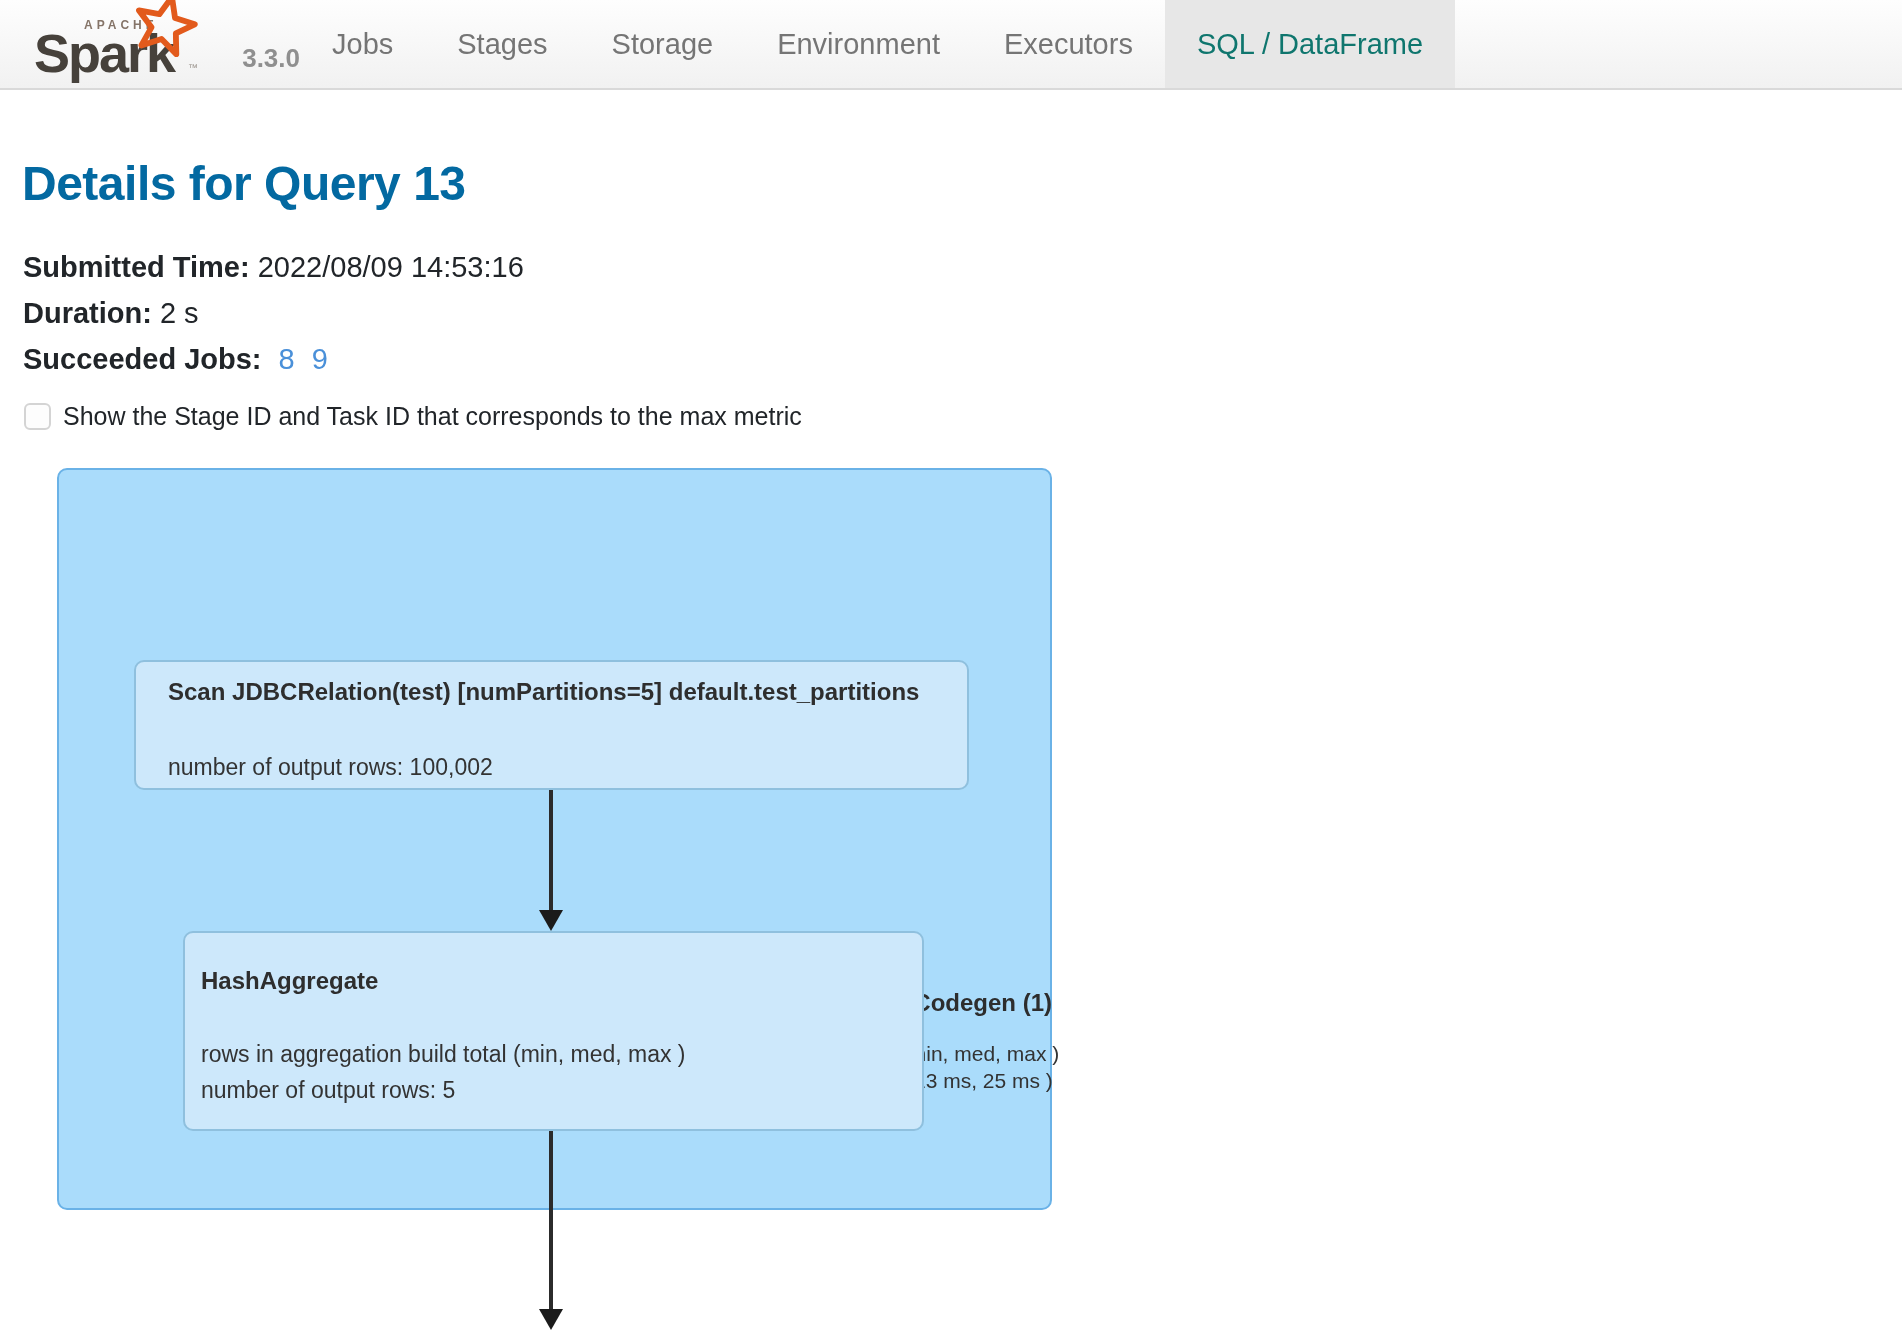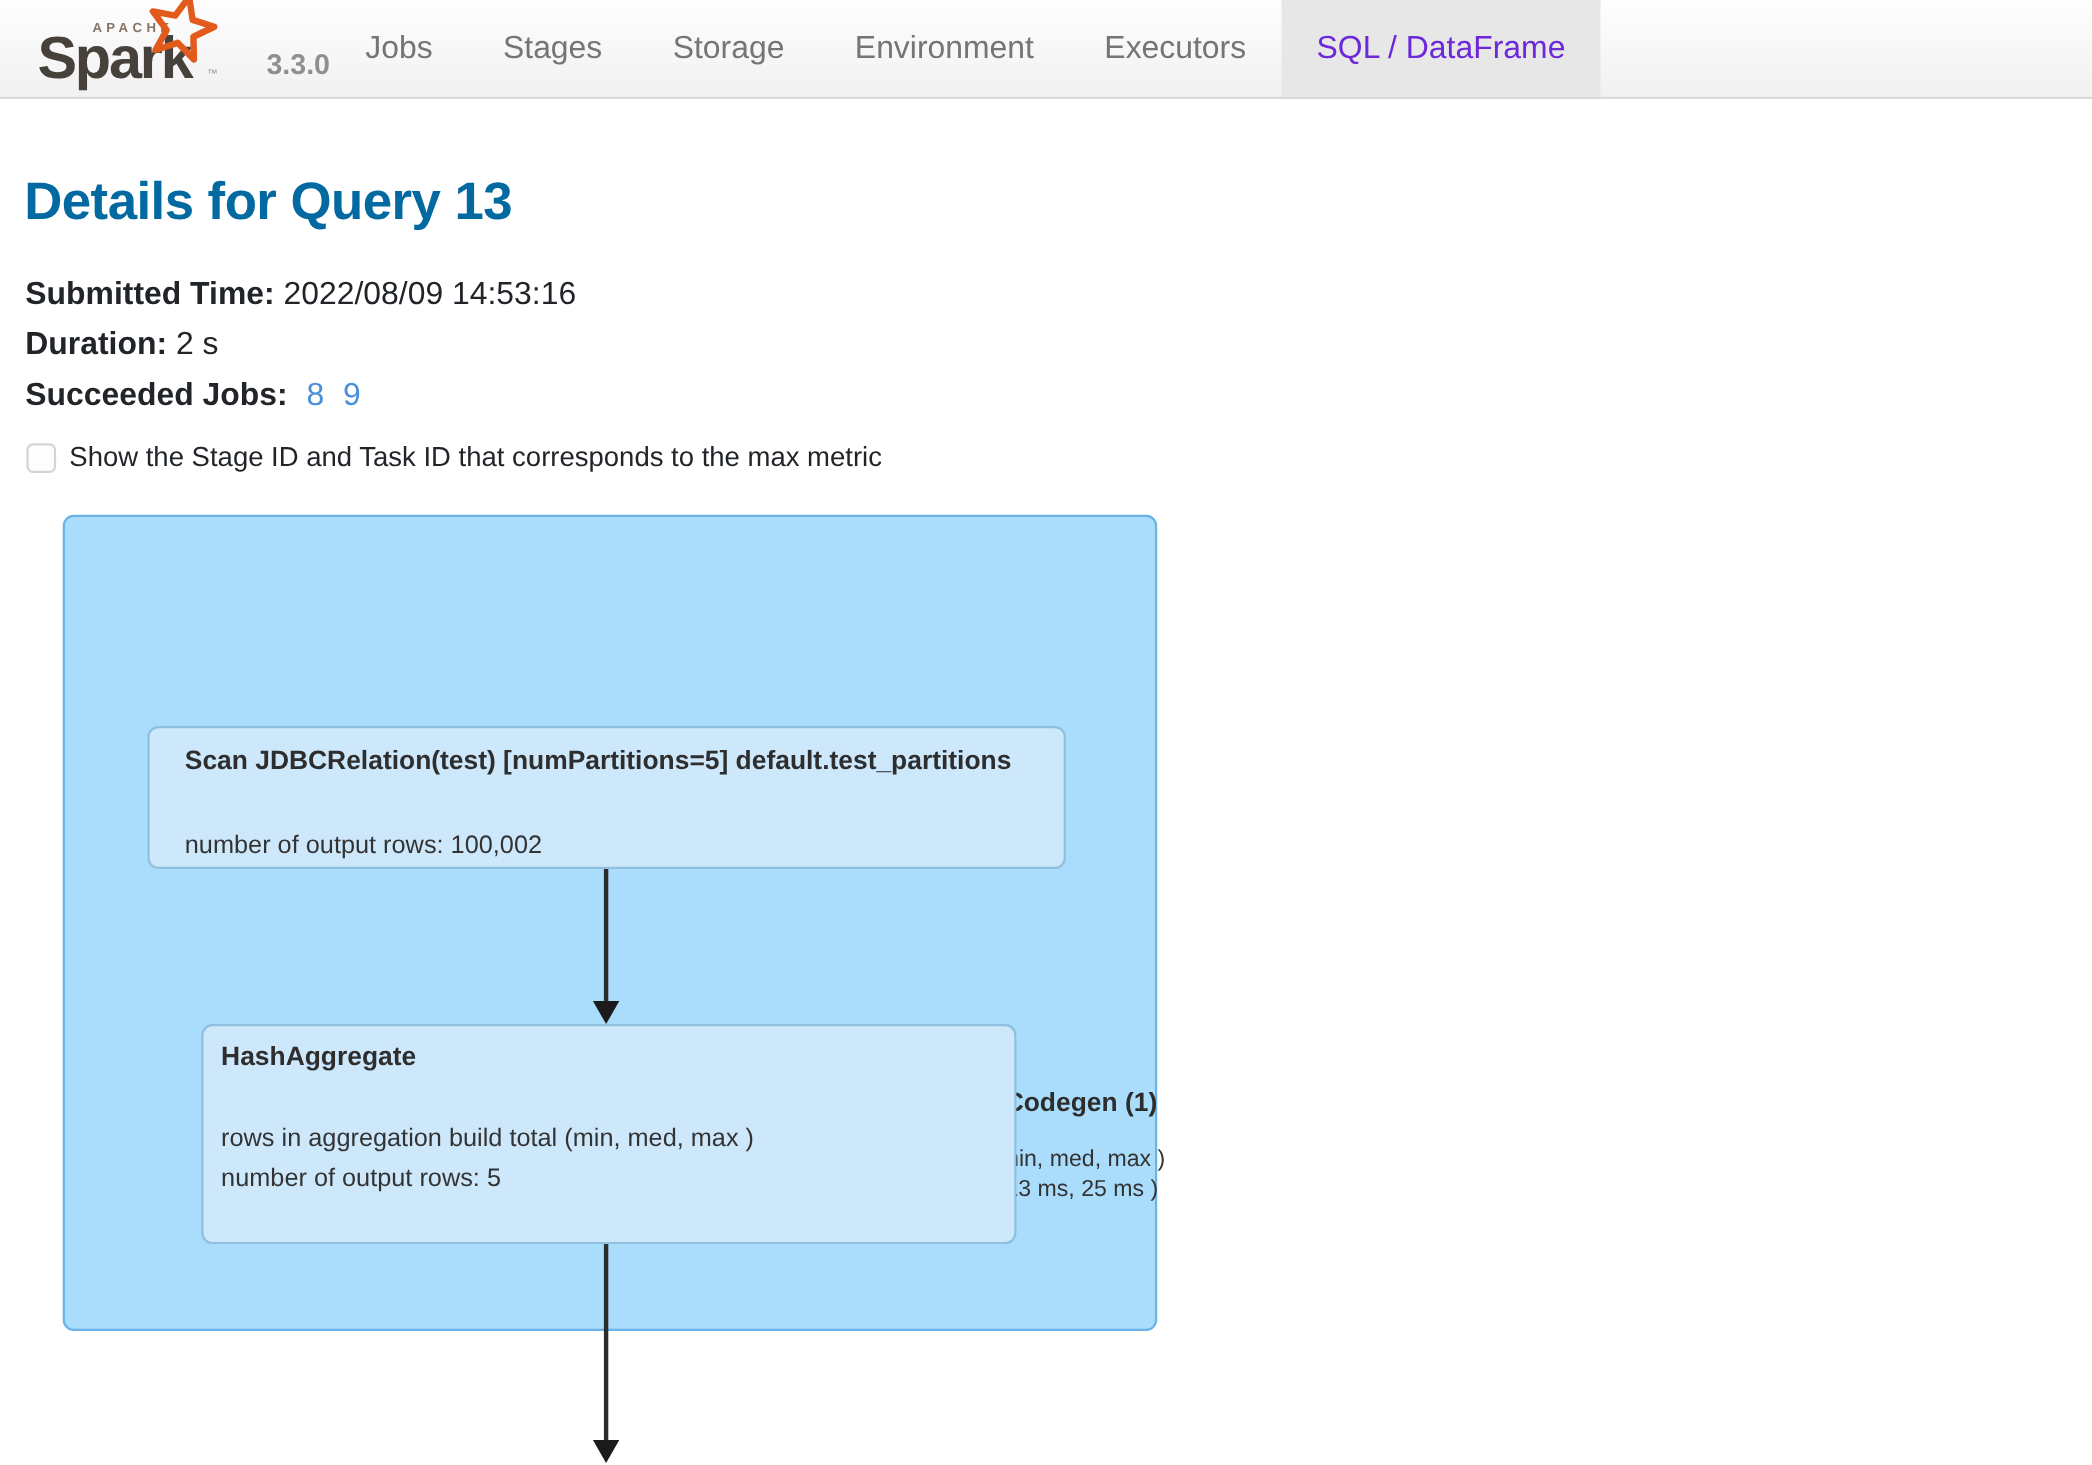--- a/index.html
+++ b/index.html
@@ -16,21 +16,21 @@
   .logo { position:relative; width:188px; height:88px; }
   .logo-apache { position:absolute; left:64px; top:18px; font-size:12px; font-weight:bold;
                  letter-spacing:4px; color:#857468; }
   .logo-spark { position:absolute; left:14px; top:22px; font-size:54px; font-weight:bold;
                 letter-spacing:-2px; color:#46413b; }
   .logo-star { position:absolute; left:112px; top:-8px; }
   .logo-tm { position:absolute; left:168px; top:62px; font-size:10px; color:#9a938c; }
   .version { font-size:26px; font-weight:bold; color:#8f8f8f; margin-left:42px; margin-top:28px; }
   .nav-item { display:flex; align-items:center; padding:0 32px; font-size:29px; color:#757575;
               cursor:pointer; }
-  .nav-item.active { background:#e7e7e7; color:#6d28d9; }
+  .nav-item.active { background:#e7e7e7; color:#0f766e; }
 
   
   .q-title { position:absolute; left:22px; top:156px; font-size:48px; font-weight:bold;
              color:#0369a1; letter-spacing:-0.5px; }
   .info { position:absolute; left:23px; top:244px; font-size:29px; color:#212529; }
   .info-line { height:46px; line-height:46px; }
   .info-label { font-weight:bold; }
   .job-link { color:#4a90d9; text-decoration:none; margin-left:9px; cursor:pointer; }
 
   .check-row { position:absolute; left:24px; top:402px; display:flex; align-items:center; }
@@ -41,21 +41,21 @@
   
   .cluster { position:absolute; left:57px; top:468px; width:995px; height:742px;
              background:#aadcfb; border:2px solid #6ab2e7; border-radius:10px; }
   .cluster-head { position:absolute; left:660px; top:519px; width:390px; text-align:center; }
   .cluster-name { font-size:24px; font-weight:bold; color:#2d2d2d; }
   .cluster-metrics { margin-top:23px; font-size:21px; color:#333333; line-height:27px; }
 
   .node { position:absolute; background:#cde8fb; border:2px solid #8fc0de; border-radius:10px;
           color:#333333; }
   .node-scan { left:134px; top:660px; width:835px; height:130px; padding:15px 32px; }
-  .node-hash { left:183px; top:931px; width:741px; height:200px; padding:13px 16px; }
+  .node-hash { left:183px; top:931px; width:741px; height:200px; padding:33px 16px; }
   .node-name { font-size:24px; font-weight:bold; color:#2e2e2e; line-height:30px; }
   .node-metrics { font-size:23px; line-height:36px; }
   .node-scan .node-metrics { margin-top:42px; }
   .node-hash .node-metrics { margin-top:40px; }
 
   .edge-line { position:absolute; width:4px; background:#2b2b2b; left:549px; }
   .edge1 { top:790px; height:122px; }
   .edge2 { top:1131px; height:180px; }
   .edge-head { position:absolute; width:0; height:0; left:539px;
                border-left:12px solid transparent; border-right:12px solid transparent;

